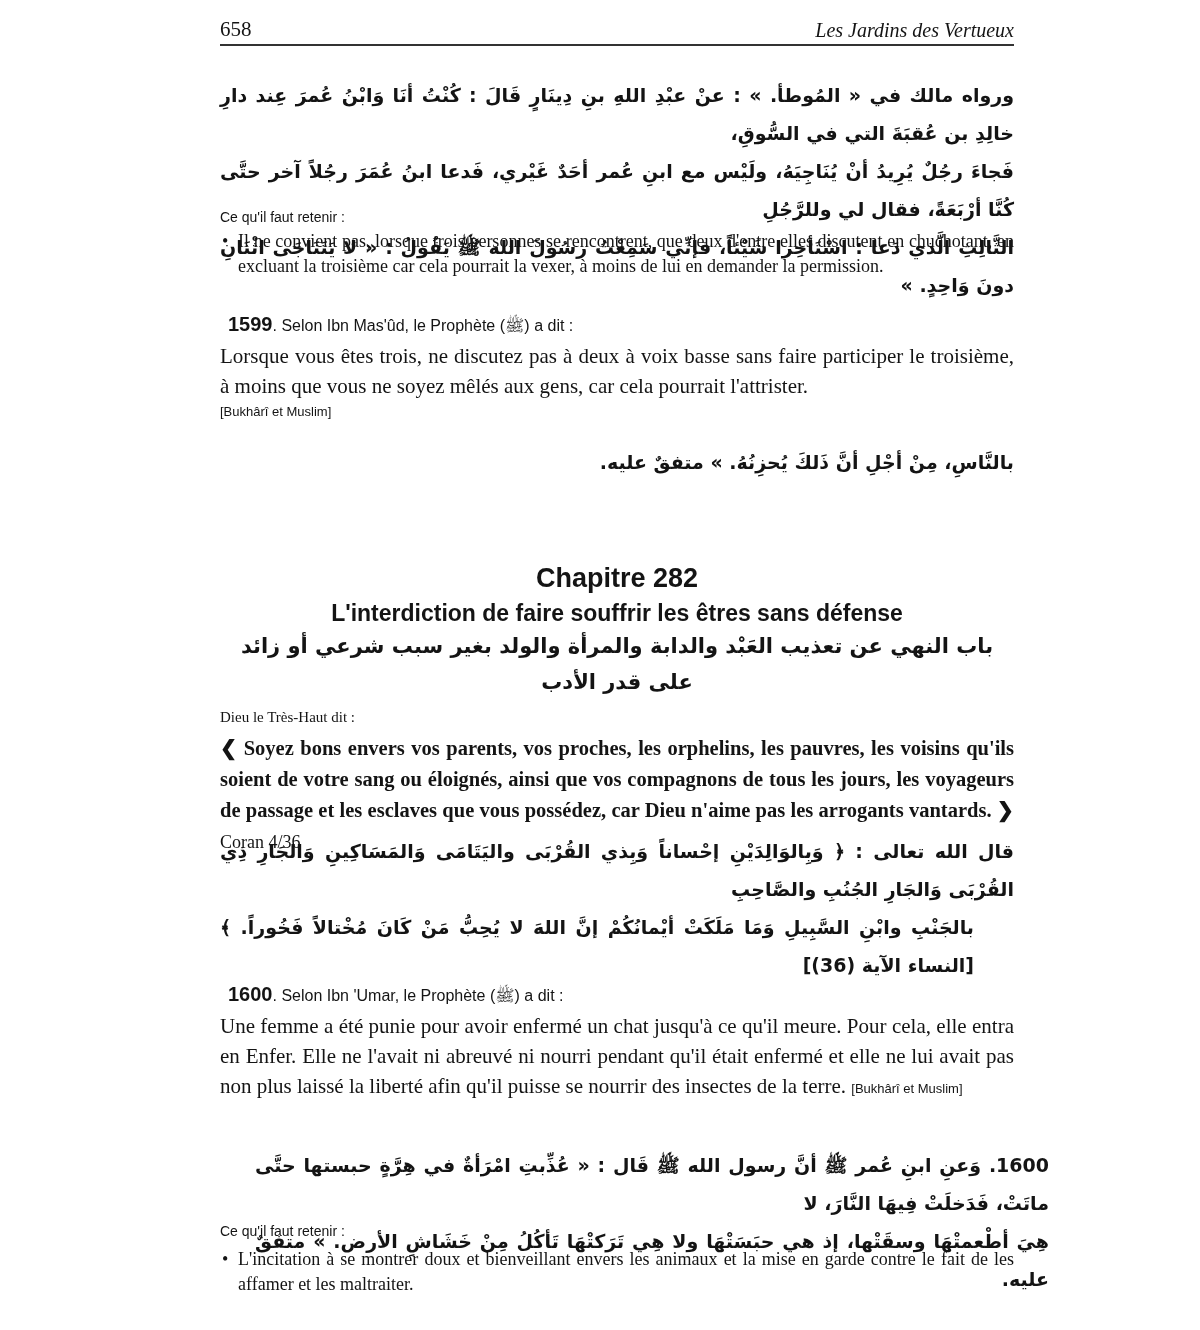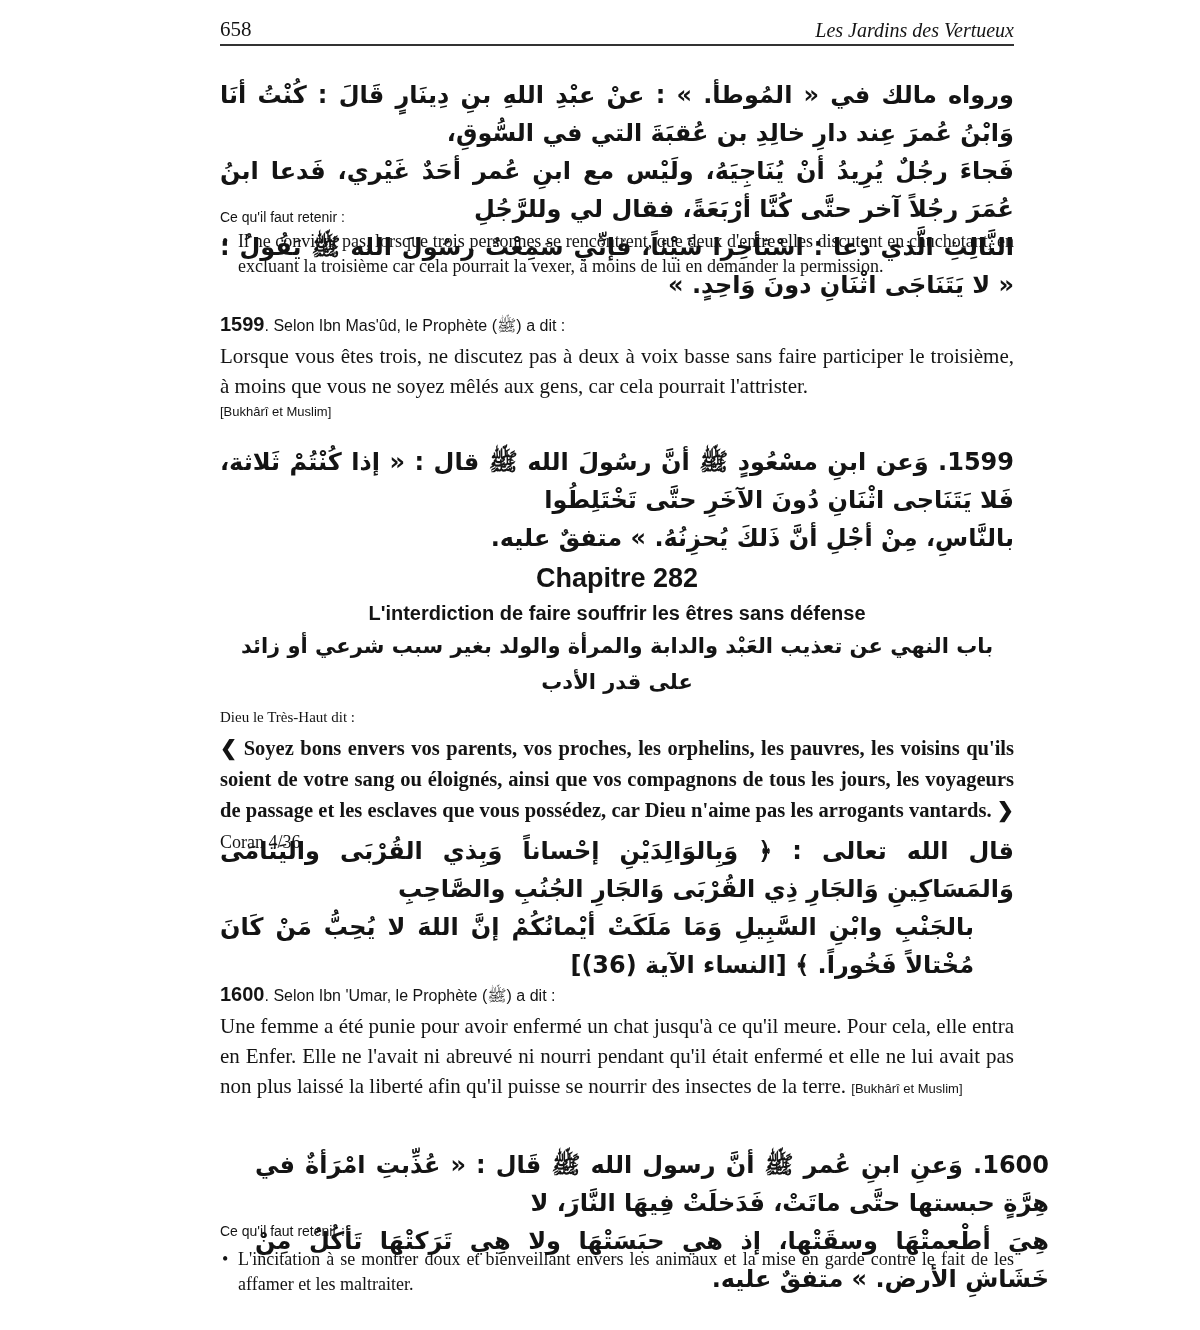--- a/index.html
+++ b/index.html
@@ -41,21 +41,21 @@
       top: 44px;
       left: 0;
       width: 794px;
       height: 1.5px;
       background: #333;
     }
 
     .block { position: absolute; left: 0; width: 794px; }
 
     .ar-text {
-      font-size: 24px;
+      font-size: 19px;
       line-height: 38px;
       font-weight: bold;
     }
 
     .retain-label {
       font-size: 14px;
       line-height: 18px;
     }
     .bullet-item {
       position: relative;
@@ -67,20 +67,21 @@
     .bullet-item::before {
       content: "•";
       position: absolute;
       left: 2px;
       top: 0;
     }
 
     .hadith-head {
       font-size: 16px;
       line-height: 22px;
+      margin-left: 8px;
     }
     .hadith-num {
       font-weight: bold;
       font-size: 20px;
     }
     .hadith-body {
       font-size: 21px;
       line-height: 30px;
       text-align: justify;
       text-align-last: left;
@@ -92,21 +93,21 @@
 
     .chapter-title {
       text-align: center;
       font-weight: bold;
       font-size: 27px;
       line-height: 36px;
     }
     .chapter-subtitle {
       text-align: center;
       font-weight: bold;
-      font-size: 20px;
+      font-size: 23px;
       line-height: 30px;
     }
     .chapter-ar {
       text-align: center;
       text-align-last: center;
       font-weight: bold;
       font-size: 21px;
       line-height: 36px;
     }
 
@@ -153,21 +154,20 @@
 
   <div class="block" style="top:313px;">
     <div class="hadith-head sans">
       <span class="hadith-num">1599</span><span>. Selon Ibn Mas'ûd, le Prophète (ﷺ) a dit :</span>
     </div>
     <div class="hadith-body serif" style="margin-top:4px;">Lorsque vous êtes trois, ne discutez pas à deux à voix basse sans faire participer le troisième, à moins que vous ne soyez mêlés aux gens, car cela pourrait l'attrister.</div>
     <div class="source sans" style="margin-top:2px;">[Bukhârî et Muslim]</div>
   </div>
 
   <div class="block arabic ar-text" style="top:443px;">
-    <div>1599. وَعن ابنِ مسْعُودٍ ﷺ أنَّ رسُولَ الله ﷺ قال : « إذا كُنْتُمْ ثَلاثة، فَلا يَتَنَاجى اثْنَانِ دُونَ الآخَرِ حتَّى تَخْتَلِطُوا</div>
     <div>بالنَّاسِ، مِنْ أجْلِ أنَّ ذَلكَ يُحزِنُهُ. » متفقٌ عليه.</div>
   </div>
 
   <div class="block" style="top:560px;">
     <div class="chapter-title sans">Chapitre 282</div>
     <div class="chapter-subtitle sans" style="margin-top:2px;">L'interdiction de faire souffrir les êtres sans défense</div>
     <div class="chapter-ar arabic">باب النهي عن تعذيب العَبْد والدابة والمرأة والولد بغير سبب شرعي أو زائد على قدر الأدب</div>
   </div>
 
   <div class="block" style="top:707px;">

